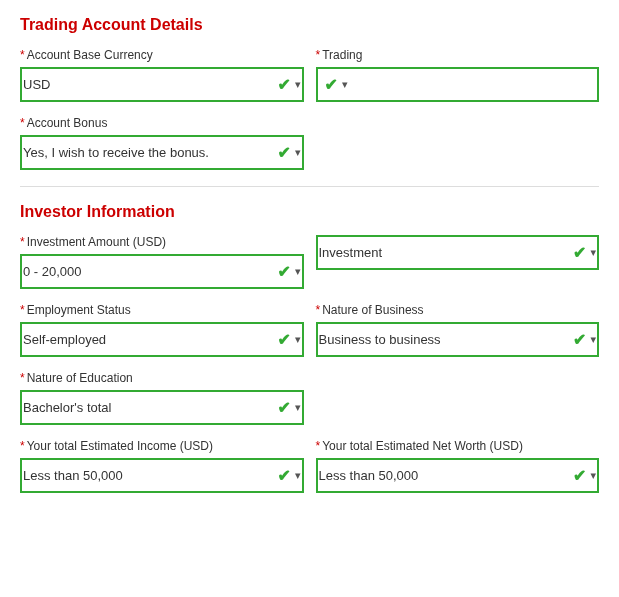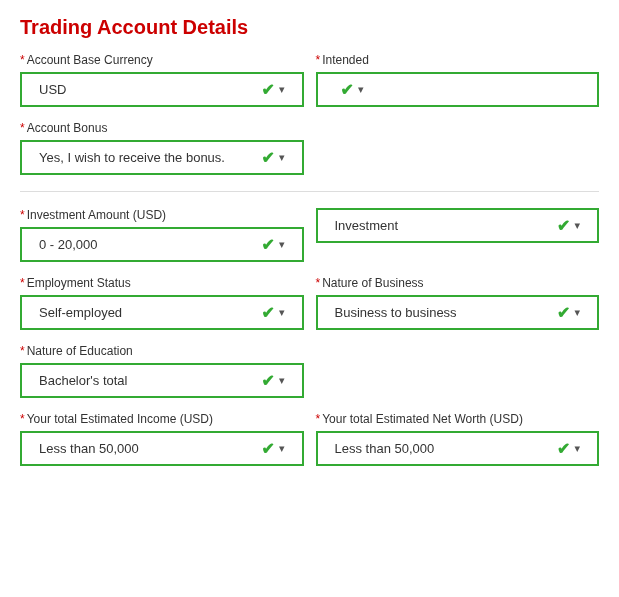--- a/index.html
+++ b/index.html
@@ -7,21 +7,21 @@
       font-family: Arial, sans-serif;
       font-size: 13px;
       background: #fff;
       color: #333;
       padding: 16px 20px;
       width: 619px;
     }
 
     .section-title {
       color: #cc0000;
-      font-size: 20px;
+      font-size: 16px;
       font-weight: bold;
       margin-bottom: 14px;
     }
 
     .section {
       margin-bottom: 10px;
     }
 
     .divider {
       border: none;
@@ -51,21 +51,21 @@
       color: #cc0000;
       margin-right: 2px;
     }
 
     .select-wrapper {
       position: relative;
       border: 2px solid #33aa33;
       background: #fff;
       display: flex;
       align-items: center;
-      padding: 6px 17px;
+      padding: 6px 1px;
       cursor: pointer;
     }
 
     .select-value {
       flex: 1;
       font-size: 13px;
       color: #333;
     }
 
     .select-icons {
@@ -104,21 +104,21 @@
       <div class="select-wrapper">
         <span class="select-value">USD</span>
         <span class="select-icons">
           <span class="check-icon">✔</span>
           <span class="chevron-icon">▾</span>
         </span>
       </div>
     </div>
     <div class="form-group">
       <div class="form-label">
-        <span class="required">*</span><span>Intended</span>
+        <span class="required">*</span><span>Trading</span>
       </div>
       <div class="select-wrapper">
         <span class="select-icons">
           <span class="check-icon">✔</span>
           <span class="chevron-icon">▾</span>
         </span>
       </div>
     </div>
   </div>
 
@@ -135,20 +135,21 @@
         </span>
       </div>
     </div>
     <div class="form-group"></div>
   </div>
 </div>
 
 <hr class="divider">
 
 <div class="section investor-section">
+  <h2 class="section-title">Investor Information</h2>
 
   <div class="form-row">
     <div class="form-group">
       <div class="form-label">
         <span class="required">*</span><span>Investment Amount (USD)</span>
       </div>
       <div class="select-wrapper">
         <span class="select-value">0 - 20,000</span>
         <span class="select-icons">
           <span class="check-icon">✔</span>

